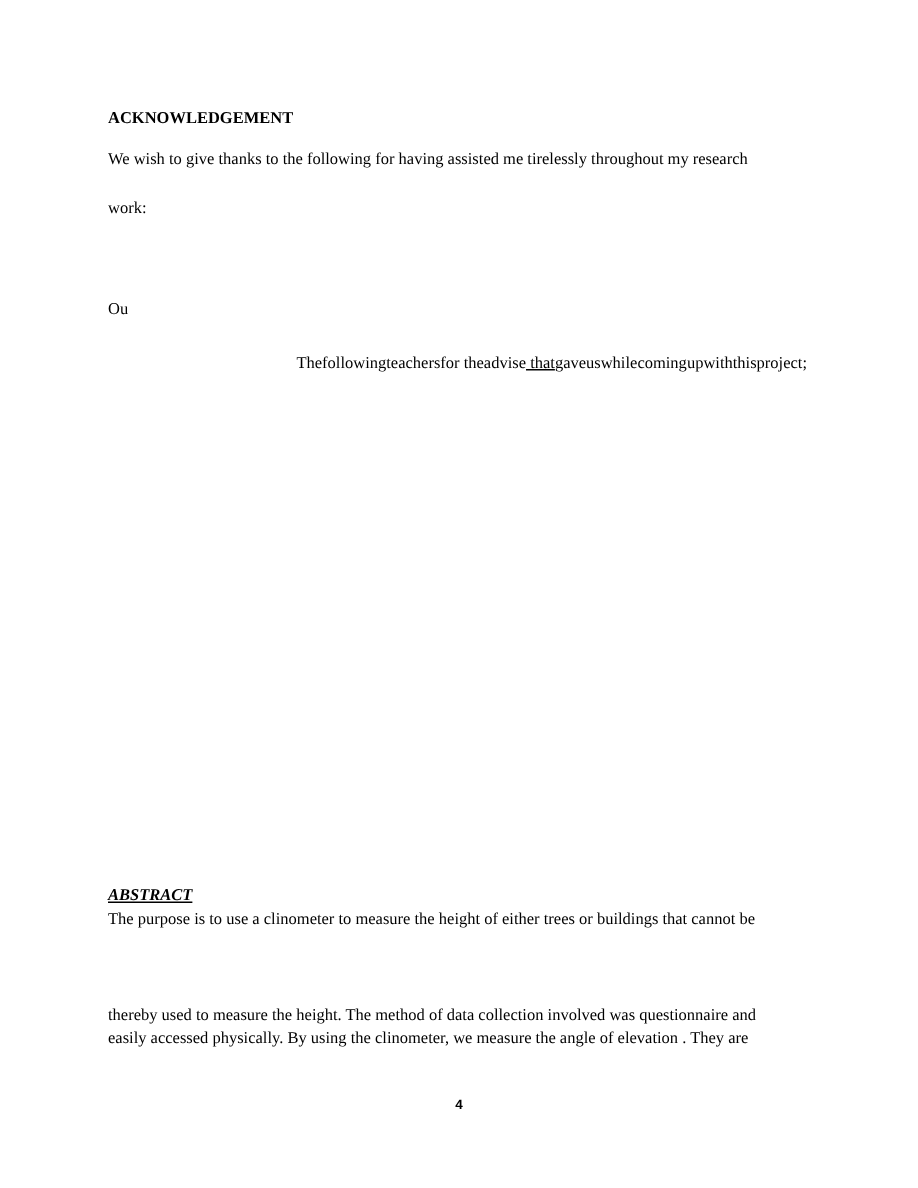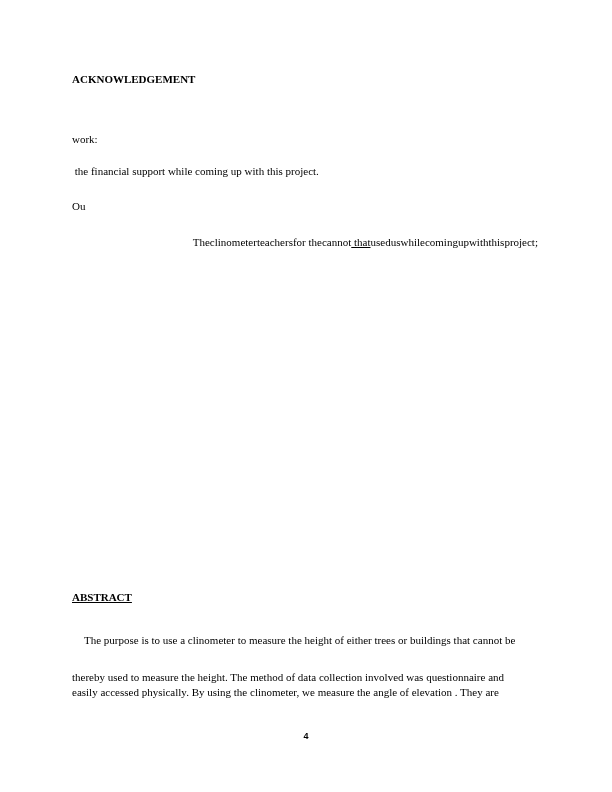--- a/index.html
+++ b/index.html
@@ -1,55 +1,55 @@
 <!DOCTYPE html>
 <html><head>
   <meta charset="utf-8">
   <style>
     html, body { margin: 0; padding: 0; background: #ffffff; }
     body { width: 612px; height: 792px; position: relative; overflow: hidden;
            font-family: "Liberation Serif", "DejaVu Serif", serif; color: #000; }
     .page { position: absolute; left: 0; top: 0; width: 612px; height: 644px; background: #fff; }
     .line { position: absolute; left: 72px; font-size: 11px; line-height: 13px; white-space: nowrap; }
     .heading { font-weight: bold; font-size: 11px; }
-    .underline { text-decoration: underline; }
+    .underline { text-decoration: underline; font-style: italic; }
     .justify-line { width: 466px; display: flex; justify-content: flex-end; }
     .pagenum { position: absolute; top: 731px; left: 0; width: 612px; text-align: center;
                font-family: "Liberation Sans", "DejaVu Sans", sans-serif; font-size: 9px; font-weight: bold; }
   </style>
 </head>
 <body>
 
 <div class="page">
 
   <div class="line heading" style="top:73px;">ACKNOWLEDGEMENT</div>
 
+  <div class="line" style="top:100px;">We wish to give thanks to the following for having assisted me tirelessly throughout my research</div>
   <div class="line" style="top:133px;font-family:Liberation Serif, serif;">work:</div>
 
-  <div class="line" style="top:165px; white-space:pre;"> the financial support while coming up with this project.</div>
 
   <div class="line" style="top:200px;text-align:center;">Ou</div>
 
   <div class="line justify-line" style="top:236px;">
     <span>The</span>
-    <span>clinometer</span>
+    <span>following</span>
     <span>teachers</span>
     <span>for the</span>
-    <span>cannot</span>
+    <span>advise</span>
     <span style="white-space:pre;text-decoration:underline;"> that</span>
-    <span>used</span>
+    <span>gave</span>
     <span>us</span>
     <span>while</span>
     <span>coming</span>
     <span>up</span>
     <span>with</span>
     <span>this</span>
     <span>project;</span>
   </div>
 
   <div class="line heading underline" style="top:591px;">ABSTRACT</div>
 
-  <div class="line" style="top:634px;margin-left:12px;">The purpose is to use a clinometer to measure the height of either trees or buildings that cannot be</div>
+  <div class="line" style="top:607px;">The purpose is to use a clinometer to measure the height of either trees or buildings that cannot be</div>
   <div class="line" style="top:655px;margin-top:31px;">easily accessed physically. By using the clinometer, we measure the angle of elevation . They are</div>
   <div class="line" style="top:671px;">thereby used to measure the height. The method of data collection involved was questionnaire and</div>
 
   <div class="pagenum">4</div>
 </div>
 
 </body></html>

